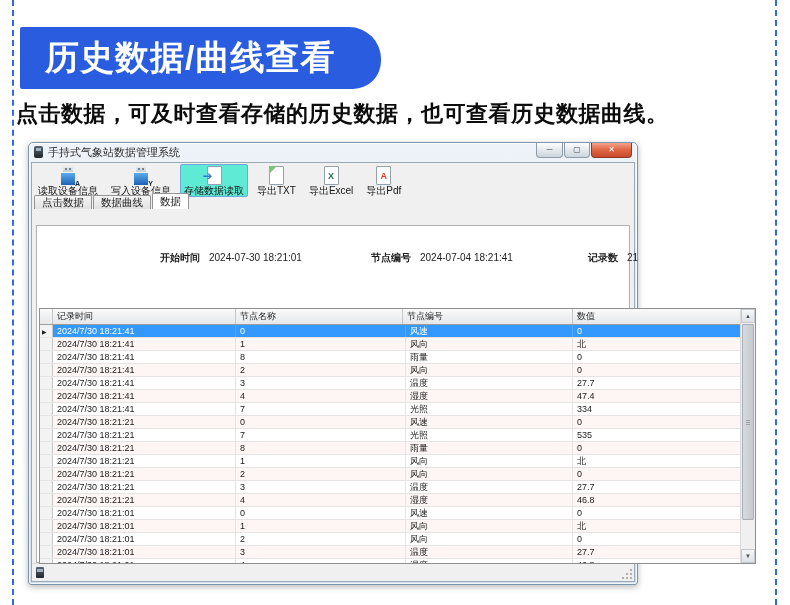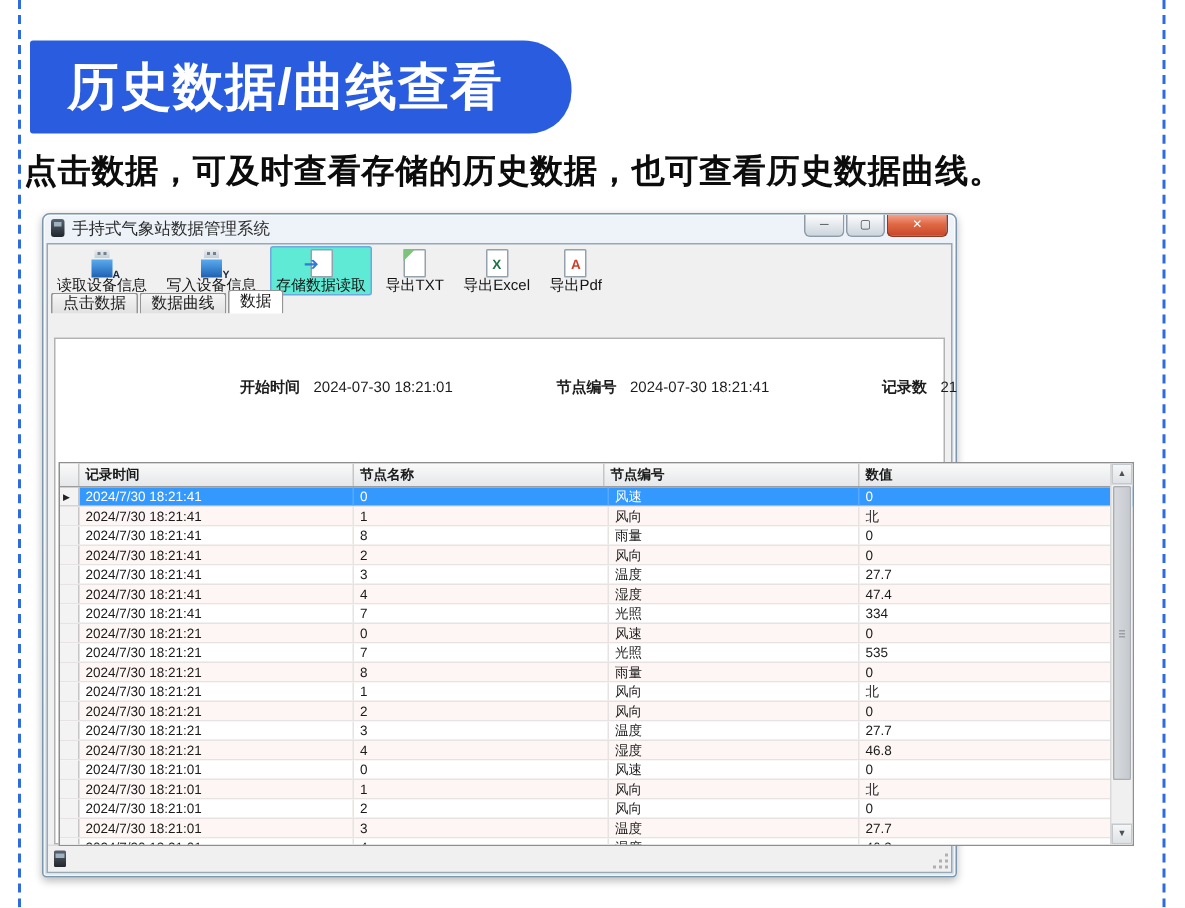--- a/index.html
+++ b/index.html
@@ -76,21 +76,21 @@
   .panel { position:absolute; left:4px; right:4px; top:62px; bottom:18px;
            background:#fff; border:1px solid #b2b2b2; z-index:2; }
   .info { position:absolute; top:25px; font-size:10px; color:#1c1c1c; white-space:nowrap; }
   .info b { font-weight:bold; margin-right:9px; }
   .info.i1 { left:91px;margin-left:32px; } .info.i2 { left:334px; } .info.i3 { left:551px; }
 
   
   .grid { position:absolute; left:2px; top:82px; width:717px; height:256px;
           border:1px solid #8f8f8f; background:#fff; overflow:hidden; font-size:9px; color:#1a1a1a; }
   .t-hdr { display:flex; height:16px; background:linear-gradient(#fafafa,#e5e7e9);
-           border-bottom:1px solid #9d9d9d;font-weight:bold; }
+           border-bottom:1px solid #9d9d9d; }
   .t-corner { width:13px; border-right:1px solid #c6c6c6; background:linear-gradient(#fafafa,#e5e7e9); }
   .hc { line-height:15px; padding-left:4px; border-right:1px solid #c6c6c6; white-space:nowrap; overflow:hidden; }
   .t-row { display:flex; height:13px; border-bottom:1px solid #e6e3e2; background:#fff; }
   .t-row.alt { background:#fdf6f4; }
   .t-row.sel { background:#3399ff; color:#fff; }
   .rh { width:13px; flex:0 0 auto; background:#f3f3f3; border-right:1px solid #c6c6c6; position:relative; }
   .rh.cur::before { content:"▶"; position:absolute; left:2px; top:3px; font-size:6px; color:#222; }
   .tc { line-height:12px; padding-left:4px; border-right:1px solid #e6e3e2; white-space:nowrap; overflow:hidden; flex:0 0 auto; }
   .t-row.sel .tc { border-right-color:#55aaff; }
 
@@ -166,21 +166,21 @@
           <div class="tab">点击数据</div>
           <div class="tab">数据曲线</div>
           <div class="tab active">数据</div>
         </div>
 
       <div class="panel">
         <div class="info i1">
           <b>开始时间</b><span>2024-07-30 18:21:01</span>
         </div>
         <div class="info i2">
-          <b>节点编号</b><span>2024-07-30 18:21:41</span>
+          <b>节点编号</b><span>2024-07-04 18:21:41</span>
         </div>
         <div class="info i3">
           <b>记录数</b><span>21</span>
         </div>
 
         <div class="grid">
           <div class="t-hdr">
               <div class="t-corner"></div>
               <div class="hc" style="width: 183px;">记录时间</div>
               <div class="hc" style="width: 167px;">节点名称</div>

